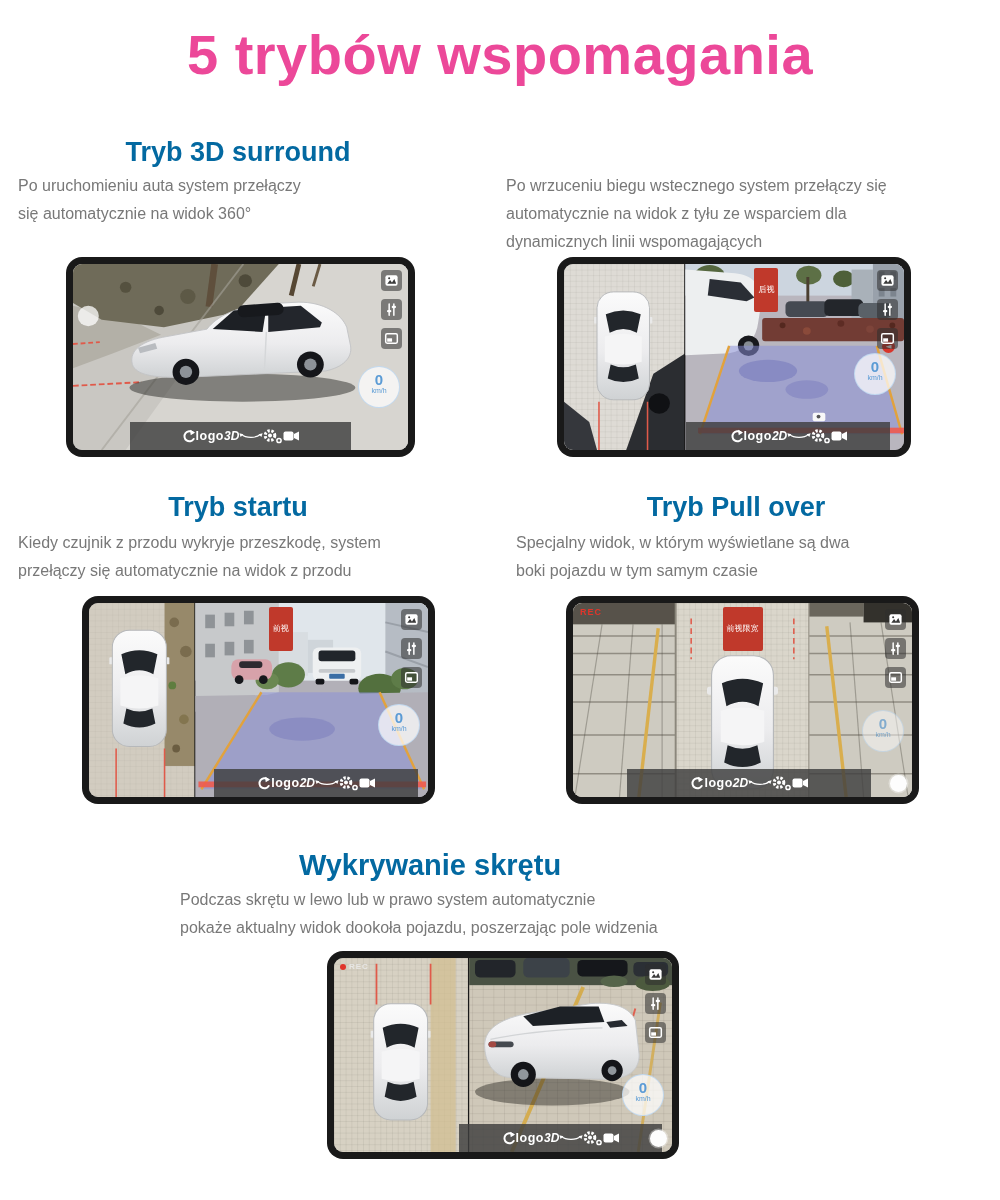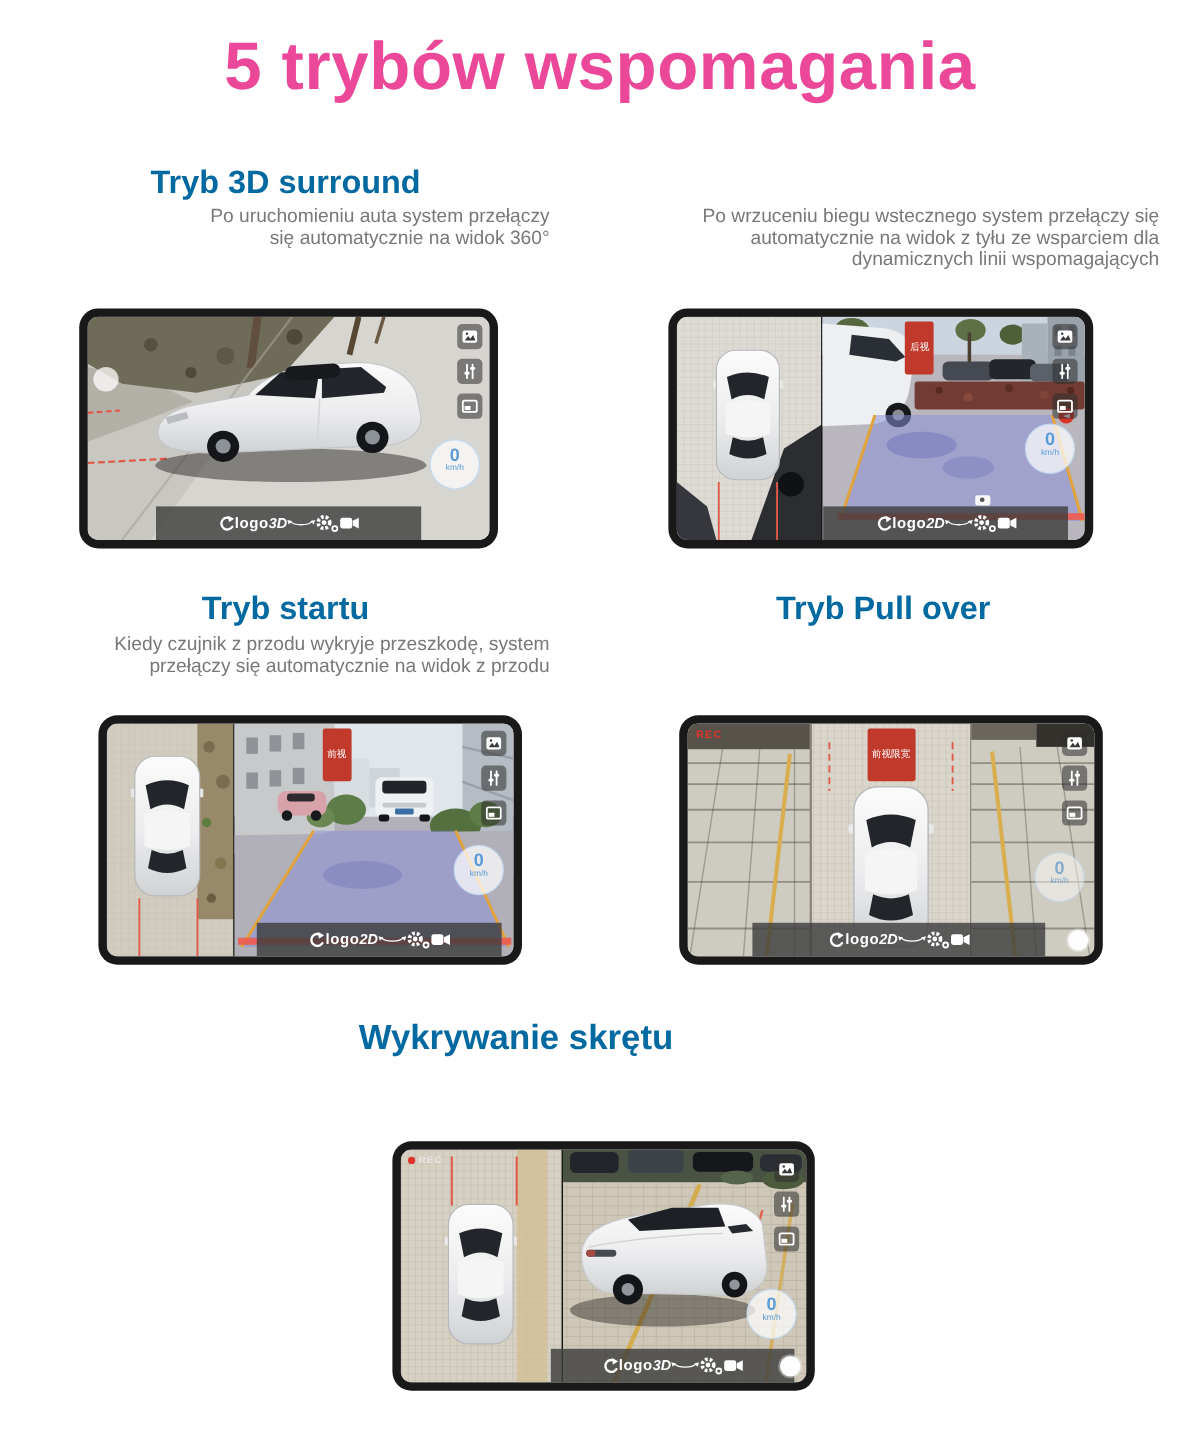--- a/index.html
+++ b/index.html
@@ -1,21 +1,21 @@
 <!DOCTYPE html>
 <html><head>
 <meta charset="utf-8">
 <style>
   html,body{margin:0;padding:0;background:#fff;}
   .page{position:relative;width:1000px;height:1200px;background:#fff;overflow:hidden;
         font-family:"Liberation Sans", sans-serif;}
   .page-title{position:absolute;top:22px;left:0;width:1000px;text-align:center;
         font-size:56px;font-weight:800;color:#ec4899;letter-spacing:.5px;}
   .sec-head{position:absolute;text-align:center;font-size:27px;font-weight:700;color:#0369a1;}
-  .sec-desc{position:absolute;text-align:right;font-size:16px;color:#787878;line-height:18px;
+  .sec-desc{position:absolute;text-align:left;font-size:16px;color:#787878;line-height:28px;
         white-space:pre-line;}
 
   
   .shot{position:absolute;background:#191919;border-radius:16px;padding:7px;}
   .screen{position:relative;width:100%;height:100%;border-radius:9px;overflow:hidden;background:#9a9a9a;}
   .scene{position:absolute;left:0;top:0;width:100%;height:100%;display:block;}
 
   .side-icons{position:absolute;top:6px;right:6px;display:flex;flex-direction:column;gap:8px;}
   .side-icon{width:21px;height:21px;border-radius:4px;background:rgba(45,45,45,.55);
         display:flex;align-items:center;justify-content:center;}
@@ -293,20 +293,22 @@
             </svg>
           </span>
       </div>
     </div>
   </div>
 
   <div class="sec-head" style="left:0;top:492px;width:476px;">Tryb startu</div>
   <div class="sec-desc" style="left:18px;top:529px;width:440px;">Kiedy czujnik z przodu wykryje przeszkodę, system
 przełączy się automatycznie na widok z przodu</div>
   <div class="sec-head" style="left:500px;top:492px;width:472px;">Tryb Pull over</div>
+  <div class="sec-desc" style="left:516px;top:529px;width:440px;">Specjalny widok, w którym wyświetlane są dwa
+boki pojazdu w tym samym czasie</div>
 
   <div class="shot" style="left:82px;top:596px;width:339px;height:194px;">
     <div class="screen">
       <svg class="scene" viewBox="0 0 350 200" preserveAspectRatio="none">
         <rect width="110" height="200" fill="#d2ccc0"></rect>
         <rect width="110" height="200" fill="url(#gridFine)" opacity=".5"></rect>
         <rect x="78" y="0" width="32" height="168" fill="#97896a"></rect>
         <circle cx="88" cy="20" r="5" fill="#7a6c4e"></circle>
           <circle cx="100" cy="50" r="6" fill="#7a6c4e"></circle>
         <circle cx="86" cy="85" r="4" fill="#5f7d3f"></circle>
@@ -473,20 +475,22 @@
             <svg width="17" height="12">
               <use href="#i-cam"></use>
             </svg>
           </span>
       </div>
       <div class="record-btn"></div>
     </div>
   </div>
 
   <div class="sec-head" style="left:0;top:849px;width:860px;font-size:29px;">Wykrywanie skrętu</div>
+  <div class="sec-desc" style="left:180px;top:886px;width:640px;">Podczas skrętu w lewo lub w prawo system automatycznie
+pokaże aktualny widok dookoła pojazdu, poszerzając pole widzenia</div>
 
   <div class="shot" style="left:327px;top:951px;width:338px;height:194px;">
     <div class="screen">
       <svg class="scene" viewBox="0 0 350 200" preserveAspectRatio="none">
         <rect width="140" height="200" fill="#d7d1c3"></rect>
         <rect width="140" height="200" fill="url(#gridFine)"></rect>
         <rect x="100" y="0" width="26" height="200" fill="#d2bd8e" opacity=".7"></rect>
         <line x1="44" y1="6" x2="44" y2="48" stroke="#e05a4a" stroke-width="1.8"></line>
         <line x1="100" y1="6" x2="100" y2="48" stroke="#e05a4a" stroke-width="1.8"></line>
         <use href="#car-top" x="38" y="44" width="62" height="126"></use>

